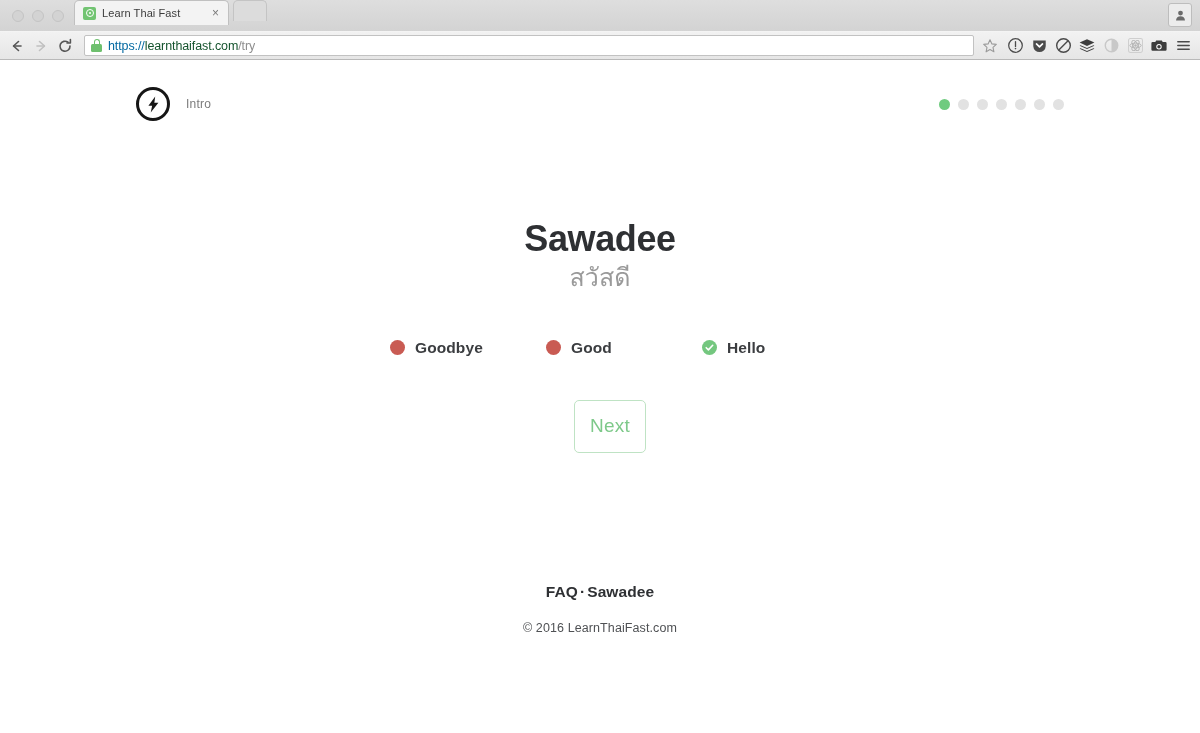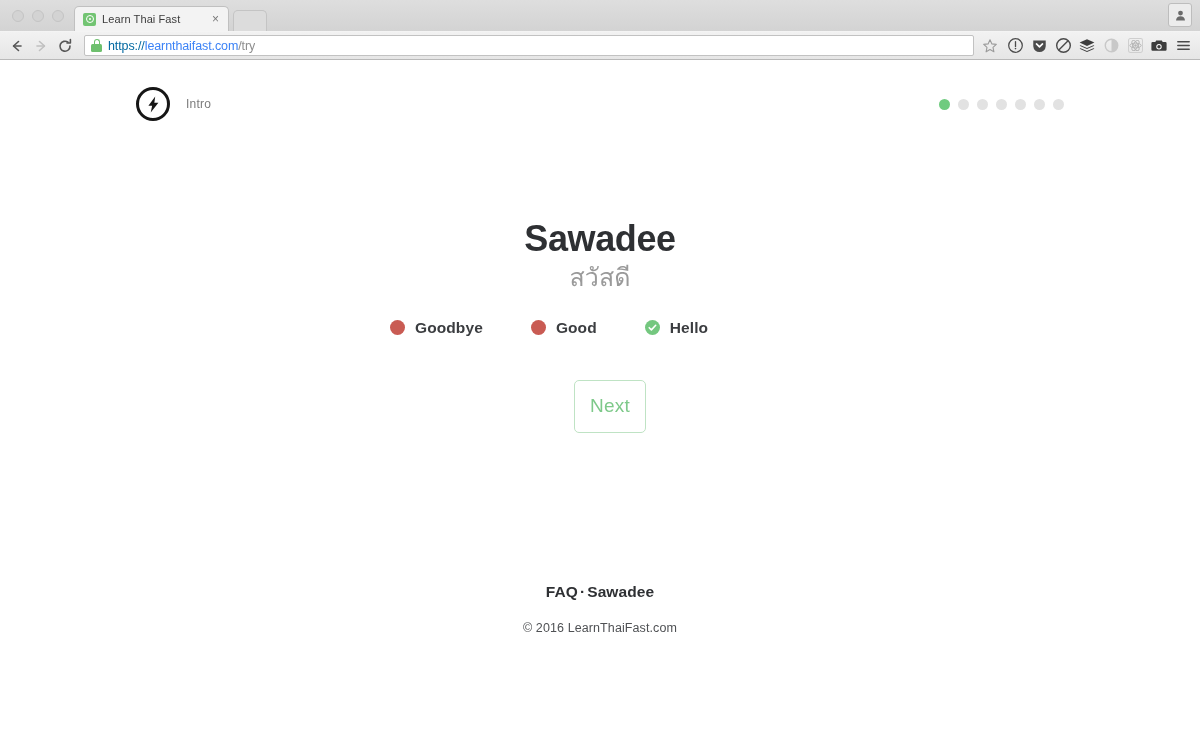--- a/index.html
+++ b/index.html
@@ -17,21 +17,21 @@
     width: 1200px;
     background: #e4e4e4;
     border-bottom: 1px solid #b9b9b9;
   }
 
   
   .tab-strip {
     height: 31px;
     background: linear-gradient(to bottom, #dedede, #d3d3d3);
     display: flex;
-    align-items: flex-end;
+    align-items: flex-start;
     position: relative;
     padding-left: 8px;
   }
   .traffic-lights {
     display: flex;
     align-items: center;
     gap: 8px;
     height: 31px;
     padding: 0 10px 0 4px;
   }
@@ -168,21 +168,21 @@
     border-top-left-radius: 3px;
     border-top-right-radius: 3px;
   }
   .url {
     font-size: 12.5px;
     white-space: nowrap;
     overflow: hidden;
     letter-spacing: -0.1px;
   }
   .url .scheme { color: #0369a1; }
-  .url .host   { color: #3b82f6; }
+  .url .host   { color: #14532d; }
   .url .path   { color: #8e8e8e; }
   .star-btn {
     width: 20px; height: 20px;
     display: flex; align-items: center; justify-content: center;
     flex: 0 0 auto;
     margin-right: 2px;
   }
   .ext-icons {
     display: flex;
     align-items: center;
@@ -259,23 +259,23 @@
   }
   .prompt-native {
     font-size: 25px;
     color: #9a9a9a;
     margin-top: 4px;
     line-height: 1.2;
   }
 
   .options {
     width: 420px;
-    margin: 24px auto 0 auto;
+    margin: 44px auto 0 auto;
     display: grid;
-    grid-template-columns: 1fr 1fr 1fr 1fr;
+    grid-template-columns: 1fr 1fr 1fr;
     column-gap: 48px;
     row-gap: 16px;
     text-align: left;
   }
   .option {
     display: flex;
     align-items: center;
     gap: 10px;
     height: 24px;
   }

